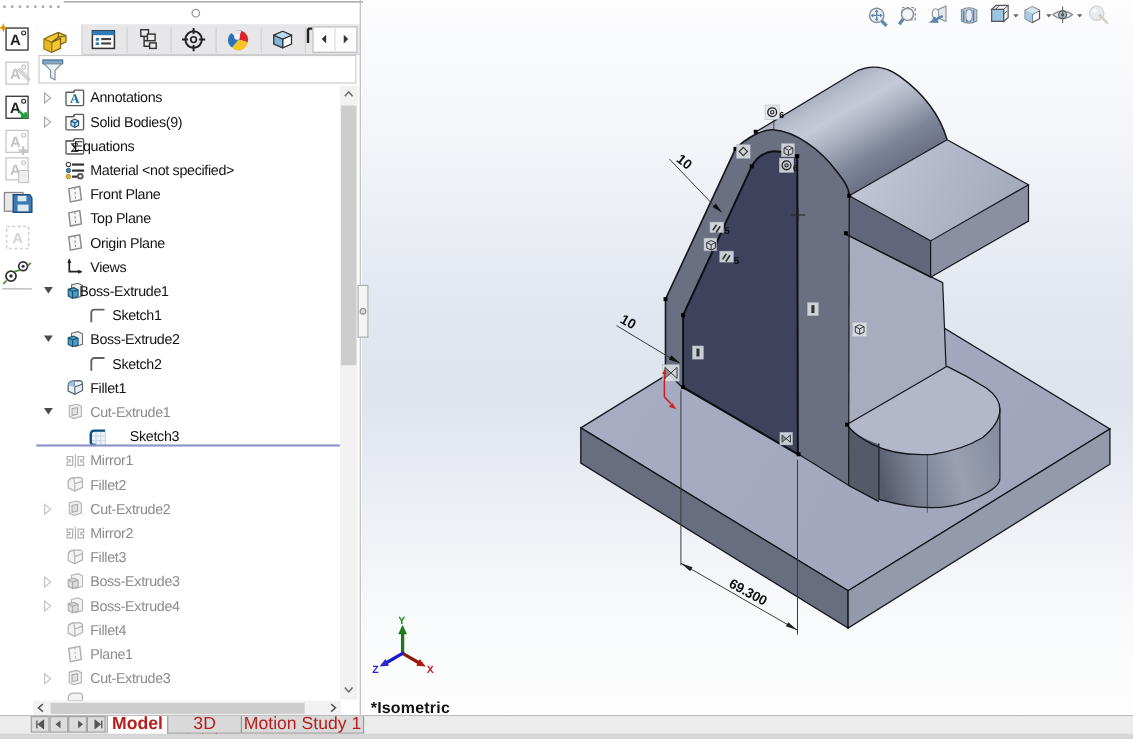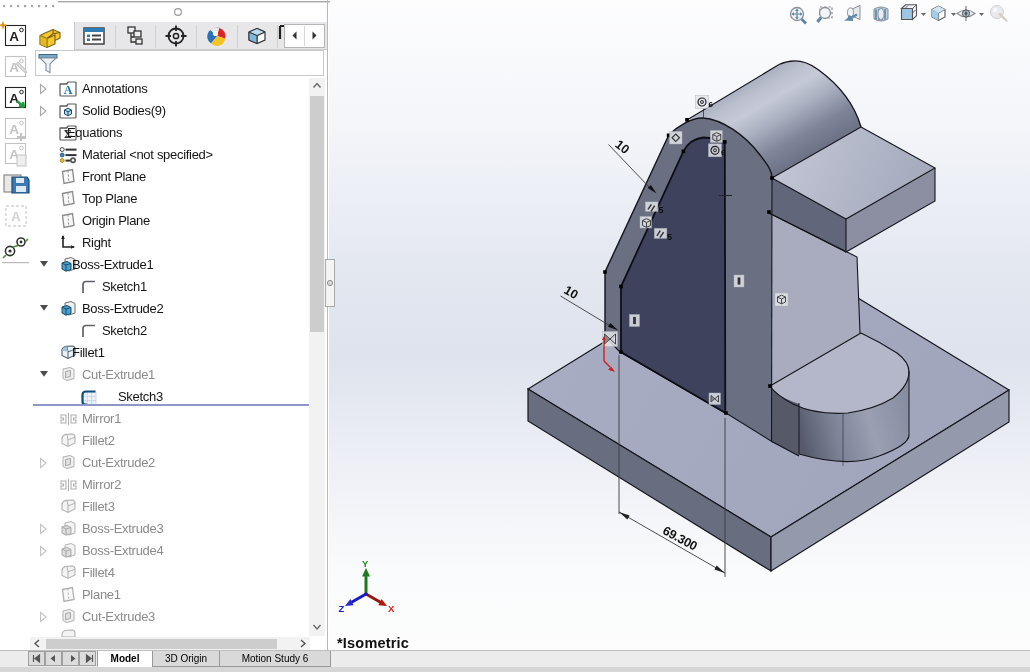--- a/index.html
+++ b/index.html
@@ -1,21 +1,21 @@
 <!DOCTYPE html>
 <html><head><meta charset="utf-8"><style>
 html,body{margin:0;padding:0;}
 body{width:1030px;height:672px;overflow:hidden;font-family:"Liberation Sans",sans-serif;background:#fff;position:relative;}
 .abs{position:absolute;}
 #viewport{left:329px;top:0;width:701px;height:650px;
 background:linear-gradient(180deg,#fdfdfe 0%,#f3f5f9 20%,#e3e7f0 42%,#dee3ed 55%,#eef0f6 72%,#fafbfc 88%,#fdfdfd 100%);}
 .trow{position:absolute;height:22px;letter-spacing:-0.3px;font-size:13px;color:#141414;white-space:nowrap;}
 .gray{color:#8b8b8b;}
 .tabsep{position:absolute;top:3px;width:1px;height:23px;background:#cfcfcf;}
-.btab{position:absolute;top:651px;height:16px;font-size:10px;color:#000000;text-align:center;background:#d9d9d9;border:1px solid #999;border-top:none;box-sizing:border-box;}
+.btab{position:absolute;top:651px;height:16px;font-size:16px;color:#b91c1c;text-align:center;background:#d9d9d9;border:1px solid #999;border-top:none;box-sizing:border-box;}
 </style></head><body>
 <div id="viewport" class="abs"></div>
 <div class="abs" style="left:0;top:0;width:33px;height:672px;background:#fff"></div>
 <div class="abs" style="left:33px;top:0;width:294px;height:650px;background:#fff"></div>
 <svg class="abs" style="left:0;top:0" width="340" height="22" viewBox="0 0 340 22">
     <rect x="3" y="5" width="2.2" height="2.2" fill="#a2a8b0"></rect>
     <rect x="10" y="5" width="2.2" height="2.2" fill="#a2a8b0"></rect>
     <rect x="17" y="5" width="2.2" height="2.2" fill="#a2a8b0"></rect>
     <rect x="24" y="5" width="2.2" height="2.2" fill="#a2a8b0"></rect>
     <rect x="31" y="5" width="2.2" height="2.2" fill="#a2a8b0"></rect>
@@ -124,21 +124,21 @@
 <svg class="abs" style="left:59px;top:212px" width="19" height="18" viewBox="0 0 19 18">
     <path d="M3.5,3.5 L13.5,1.5 L15,13.5 L5,15.5 Z" fill="#f7f7f7" stroke="#8a8a8a" stroke-width="1.3"></path>
     <path d="M9,2.5 L9.8,14.5" stroke="#8a8a8a" stroke-width="0.9" stroke-dasharray="2.2,1.8" fill="none"></path>
   </svg>
 <div class="trow" style="left:82px;top:213px">Origin Plane</div>
 <svg class="abs" style="left:59px;top:234px" width="19" height="18" viewBox="0 0 19 18">
     <path d="M4,2 L4,13 L15,13" fill="none" stroke="#222" stroke-width="1.6"></path>
     <path d="M4,1 L2.2,5 L5.8,5 Z" fill="#222"></path>
     <path d="M16,13 L12,11.2 L12,14.8 Z" fill="#222"></path>
   </svg>
-<div class="trow" style="left:82px;top:235px">Right</div>
+<div class="trow" style="left:82px;top:235px">Views</div>
 <svg class="abs" style="left:38px;top:258px" width="12" height="14" viewBox="0 0 12 14">
     <path d="M2,3 L10,3 L6,8.8 Z" fill="#4b4b4b"></path>
   </svg>
 <svg class="abs" style="left:59px;top:256px" width="19" height="18" viewBox="0 0 19 18">
     <path d="M6,3 L12,1.5 L16,3.5 L16,13 L10,15 L6,13 Z" fill="#efefef" stroke="#6f6f6f" stroke-width="1"></path>
     <path d="M3,7 L8,5.5 L12,7.5 L12,13.5 L7,15.2 L3,13 Z" fill="#4d9ec6" stroke="#174f70" stroke-width="1"></path>
     <path d="M3,7 L7,9 L12,7.5 M7,9 L7,15" fill="none" stroke="#174f70" stroke-width="1"></path>
   </svg>
 <div class="trow" style="left:72px;top:257px">Boss-Extrude1</div>
 <svg class="abs" style="left:79px;top:278px" width="19" height="18" viewBox="0 0 19 18">
@@ -156,21 +156,21 @@
 <div class="trow" style="left:82px;top:301px">Boss-Extrude2</div>
 <svg class="abs" style="left:79px;top:322px" width="19" height="18" viewBox="0 0 19 18">
     <path d="M16,3.5 L7,3.5 Q4,3.5 4,6.5 L4,15" fill="none" stroke="#5f6368" stroke-width="1.7"></path>
   </svg>
 <div class="trow" style="left:102px;top:323px">Sketch2</div>
 <svg class="abs" style="left:59px;top:344px" width="19" height="18" viewBox="0 0 19 18">
     <path d="M3,6.5 Q3,2.5 8,2.2 L13,2 Q16,2.2 16,5 L16,11 L9,14.5 L3,11.5 Z" fill="#eaf2f8" stroke="#55606a" stroke-width="1.1"></path>
     <path d="M3,6.5 Q3.2,3 8,2.3 L9,7.8 L9,14.5 M9,7.8 Q13,6.5 16,5.2" fill="none" stroke="#55606a" stroke-width="1"></path>
     <path d="M3,6.5 Q3.2,3 8,2.3 L9,7.8 Z" fill="#9ec2dc"></path>
   </svg>
-<div class="trow" style="left:72px;top:345px">Fillet1</div>
+<div class="trow" style="left:82px;top:345px">Fillet1</div>
 <svg class="abs" style="left:38px;top:368px" width="12" height="14" viewBox="0 0 12 14">
     <path d="M2,3 L10,3 L6,8.8 Z" fill="#4b4b4b"></path>
   </svg>
 <svg class="abs" style="left:59px;top:366px" width="19" height="18" viewBox="0 0 19 18">
     <path d="M4,3 L11,1.5 L15,3.5 L15,12.5 L8,14.5 L4,12.5 Z" fill="#f0f0f0" stroke="#b0b0b0" stroke-width="1"></path>
     <path d="M6.5,5.5 L11.5,4.5 L11.5,10.5 L6.5,11.7 Z" fill="#e0e0e0" stroke="#a8a8a8" stroke-width="1"></path>
   </svg>
 <div class="trow gray" style="left:82px;top:367px">Cut-Extrude1</div>
 <svg class="abs" style="left:79px;top:388px" width="19" height="18" viewBox="0 0 19 18">
     <rect x="4" y="4" width="13" height="13" fill="#eef3f8"></rect>
@@ -529,13 +529,13 @@
 <div class="abs" style="left:62px;top:651px;width:17px;height:15px;background:#dcdcdc;border:1px solid #9f9f9f;box-sizing:border-box"></div>
 <div class="abs" style="left:79px;top:651px;width:17px;height:15px;background:#dcdcdc;border:1px solid #9f9f9f;box-sizing:border-box"></div>
 <svg class="abs" style="left:28px;top:651px" width="70" height="15" viewBox="0 0 70 15">
     <path d="M5.5,4 L5.5,11 M11.5,4 L7,7.5 L11.5,11 Z" fill="#555" stroke="#555" stroke-width="1.2"></path>
     <path d="M27,4 L22.5,7.5 L27,11 Z" fill="#555"></path>
     <path d="M43,4 L47.5,7.5 L43,11 Z" fill="#555"></path>
     <path d="M64.5,4 L64.5,11 M58.5,4 L63,7.5 L58.5,11 Z" fill="#555" stroke="#555" stroke-width="1.2"></path>
   </svg>
 <div class="btab" style="left:97px;width:56px;background:#fff;border-bottom:1px solid #fff;font-weight:bold;line-height:15px">Model</div>
 <div class="btab" style="left:152px;width:68px;line-height:15px">3D Origin</div>
-<div class="btab" style="left:219px;width:112px;line-height:15px">Motion Study 6</div>
+<div class="btab" style="left:219px;width:112px;line-height:15px">Motion Study 1</div>
 <div class="abs" style="left:0;top:667px;width:1030px;height:5px;background:#d6d6d6"></div>
 </body></html>

